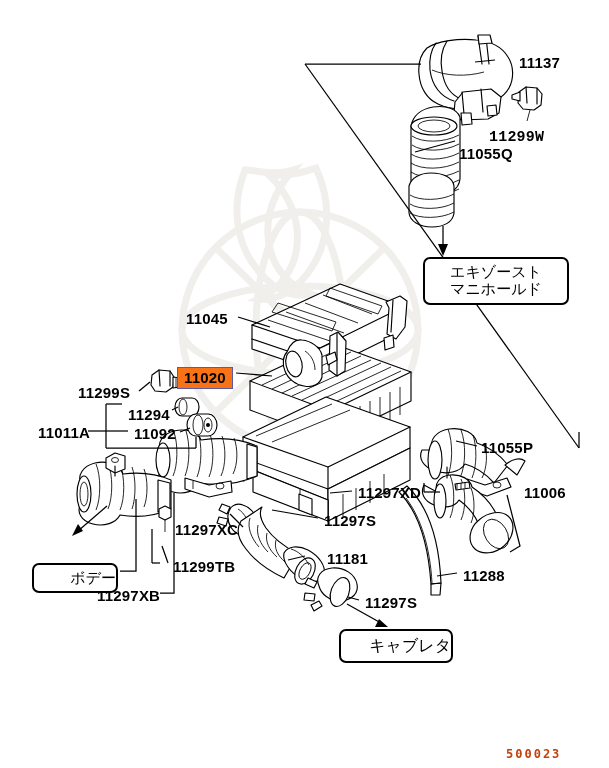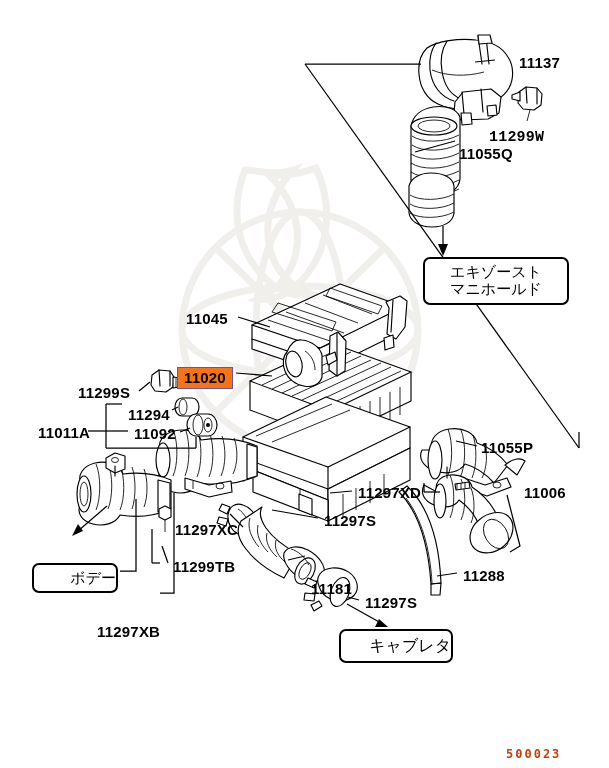--- a/index.html
+++ b/index.html
@@ -375,25 +375,25 @@
       <div class="lbl hl" style="left: 177px; top: 367px;">11020</div>
       <div class="lbl" style="left: 78px; top: 385px;">11299S</div>
       <div class="lbl" style="left: 128px; top: 407px;">11294</div>
       <div class="lbl" style="left: 38px; top: 425px;">11011A</div>
       <div class="lbl" style="left: 134px; top: 426px; text-align: center;">11092</div>
       <div class="lbl" style="left: 481px; top: 440px;">11055P</div>
       <div class="lbl" style="left: 358px; top: 485px;">11297XD</div>
       <div class="lbl" style="left: 508px; top: 485px; margin-left: 16px;">11006</div>
       <div class="lbl" style="left: 175px; top: 522px;">11297XC</div>
       <div class="lbl" style="left: 324px; top: 513px;">11297S</div>
-      <div class="lbl" style="left: 311px; top: 551px; margin-top: 30px;">11181</div>
+      <div class="lbl" style="left: 327px; top: 551px;">11181</div>
       <div class="lbl" style="left: 173px; top: 559px;">11299TB</div>
       <div class="lbl" style="left: 57px; top: 566px;">11089</div>
       <div class="lbl" style="left: 463px; top: 568px;">11288</div>
-      <div class="lbl" style="left: 97px; top: 588px; margin-top: 36px;">11297XB</div>
+      <div class="lbl" style="left: 97px; top: 588px;">11297XB</div>
       <div class="lbl" style="left: 365px; top: 595px;">11297S</div>
     </div>
 
   <div id="refbox-layer">
       <div class="jbox" style="left: 423px; top: 257px; width: 142px; height: 44px; font-size: 15px; display: flex; flex-direction: column; justify-content: center; align-items: center;">
         <span>エキゾースト</span>
         <span>マニホールド</span>
       </div>
       <div class="jbox" style="left: 32px; top: 563px; width: 82px; height: 26px; font-size: 15px; display: flex; flex-direction: column; justify-content: center; align-items: flex-end;">
         <span>ボデー</span>

